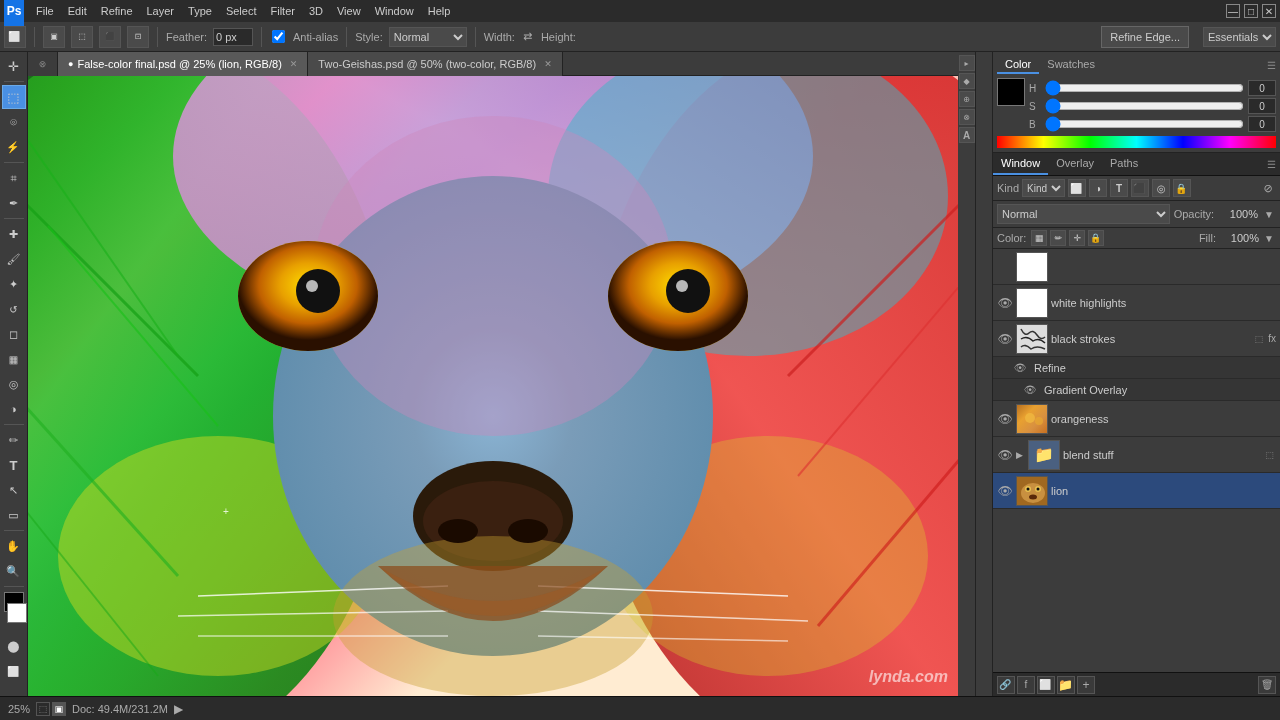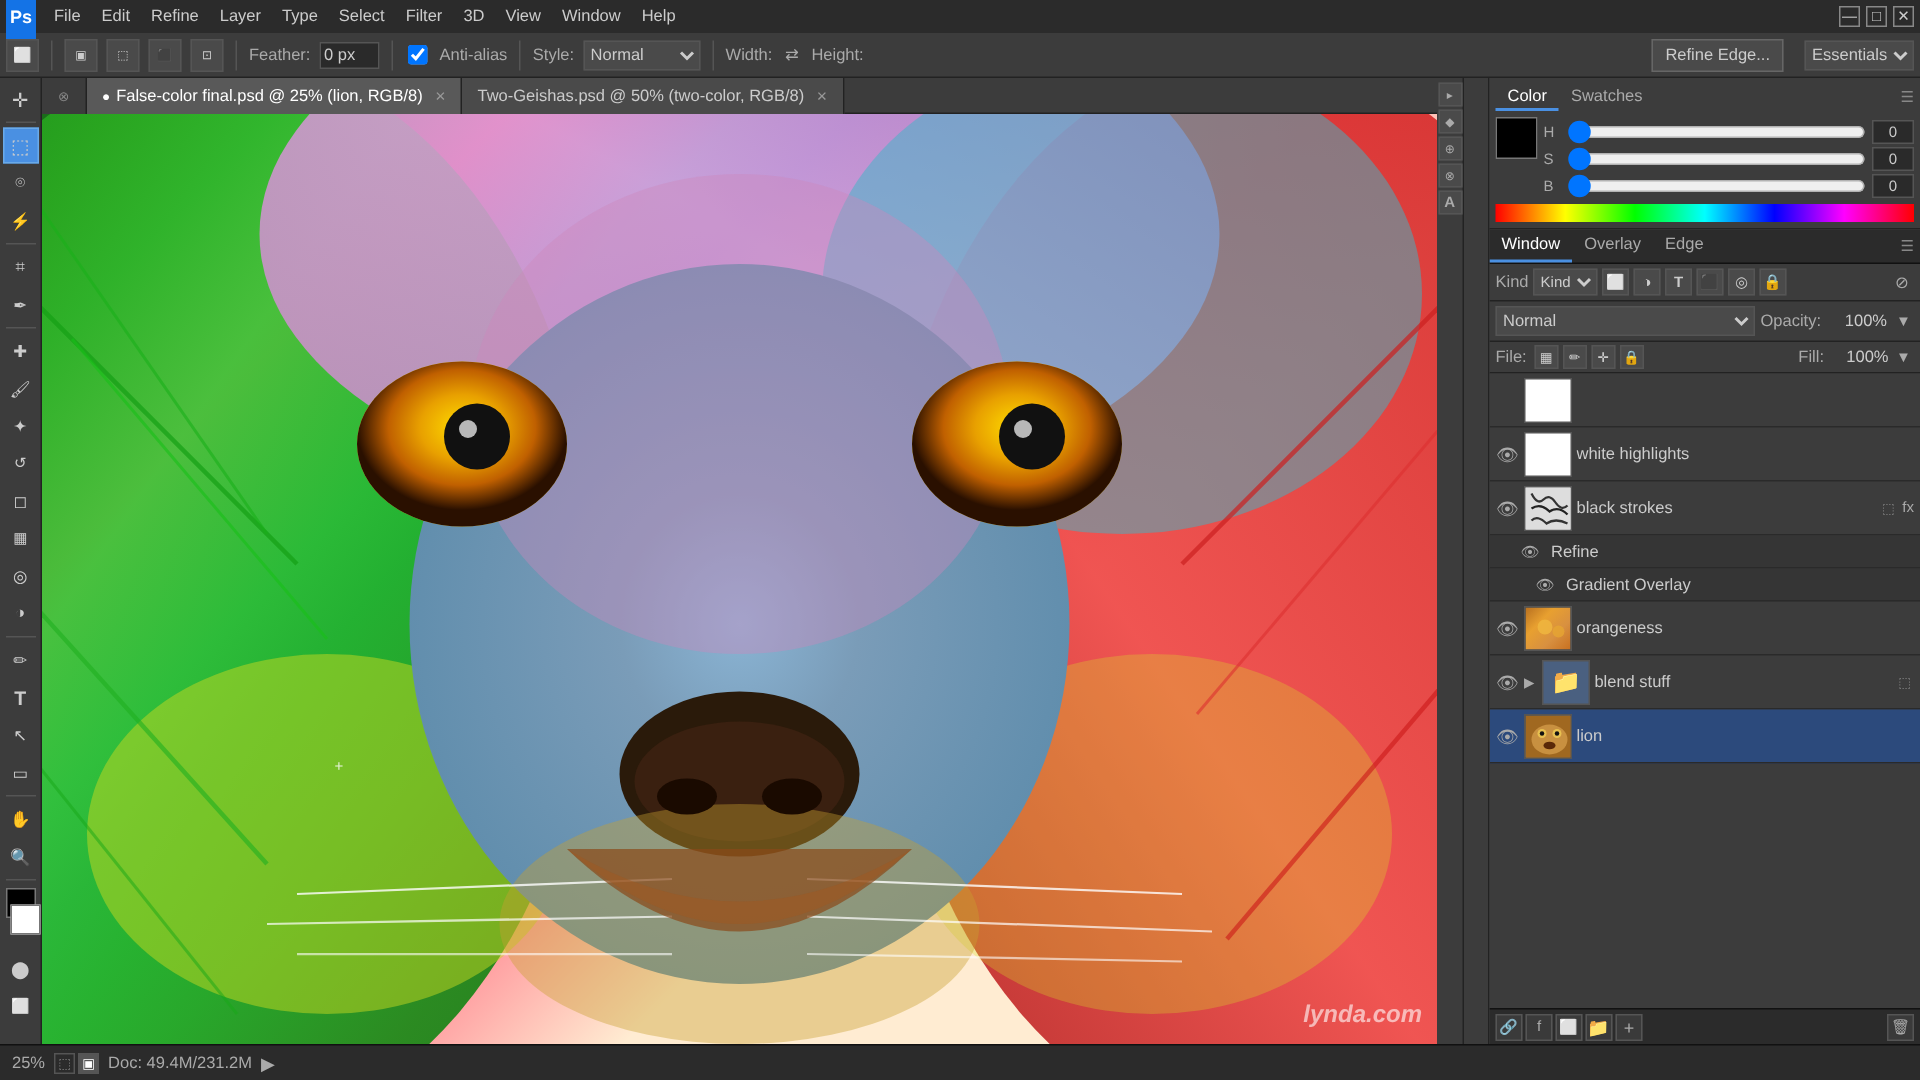--- a/index.html
+++ b/index.html
@@ -378,21 +378,21 @@
         </div>
       </div>
       <div class="color-spectrum"></div>
     </div>
 
 
     <div id="layers-panel">
       <div class="layers-tabs">
         <div class="layers-tab active">Window</div>
         <div class="layers-tab">Overlay</div>
-        <div class="layers-tab">Edge</div>
+        <div class="layers-tab">Paths</div>
         <div class="layers-tab-spacer"></div>
         <div style="display: flex; align-items: center; padding: 0 4px; cursor: pointer; color: #888; font-size: 10px;">☰</div>
       </div>
 
       <div id="layers-toolbar">
         <span class="lt-label">Kind</span>
         <select class="lt-select">
           <option>Kind</option>
         </select>
         <div class="lt-icon">⬜</div>
@@ -410,21 +410,21 @@
           <option>Multiply</option>
           <option>Screen</option>
           <option>Overlay</option>
         </select>
         <span class="opacity-label">Opacity:</span>
         <span class="opacity-val">100%</span>
         <div style="width: 14px; height: 14px; display: flex; align-items: center; justify-content: center; cursor: pointer; color: #aaa; font-size: 10px;">▼</div>
       </div>
 
       <div id="lock-row">
-        <span class="lock-label">File:</span>
+        <span class="lock-label">Color:</span>
         <div class="lock-icon">▦</div>
         <div class="lock-icon">✏</div>
         <div class="lock-icon">✛</div>
         <div class="lock-icon">🔒</div>
         <span class="fill-label">Fill:</span>
         <span class="fill-val">100%</span>
         <div style="width: 14px; height: 14px; display: flex; align-items: center; justify-content: center; cursor: pointer; color: #aaa; font-size: 10px;">▼</div>
       </div>
 
       <div id="layer-list">

